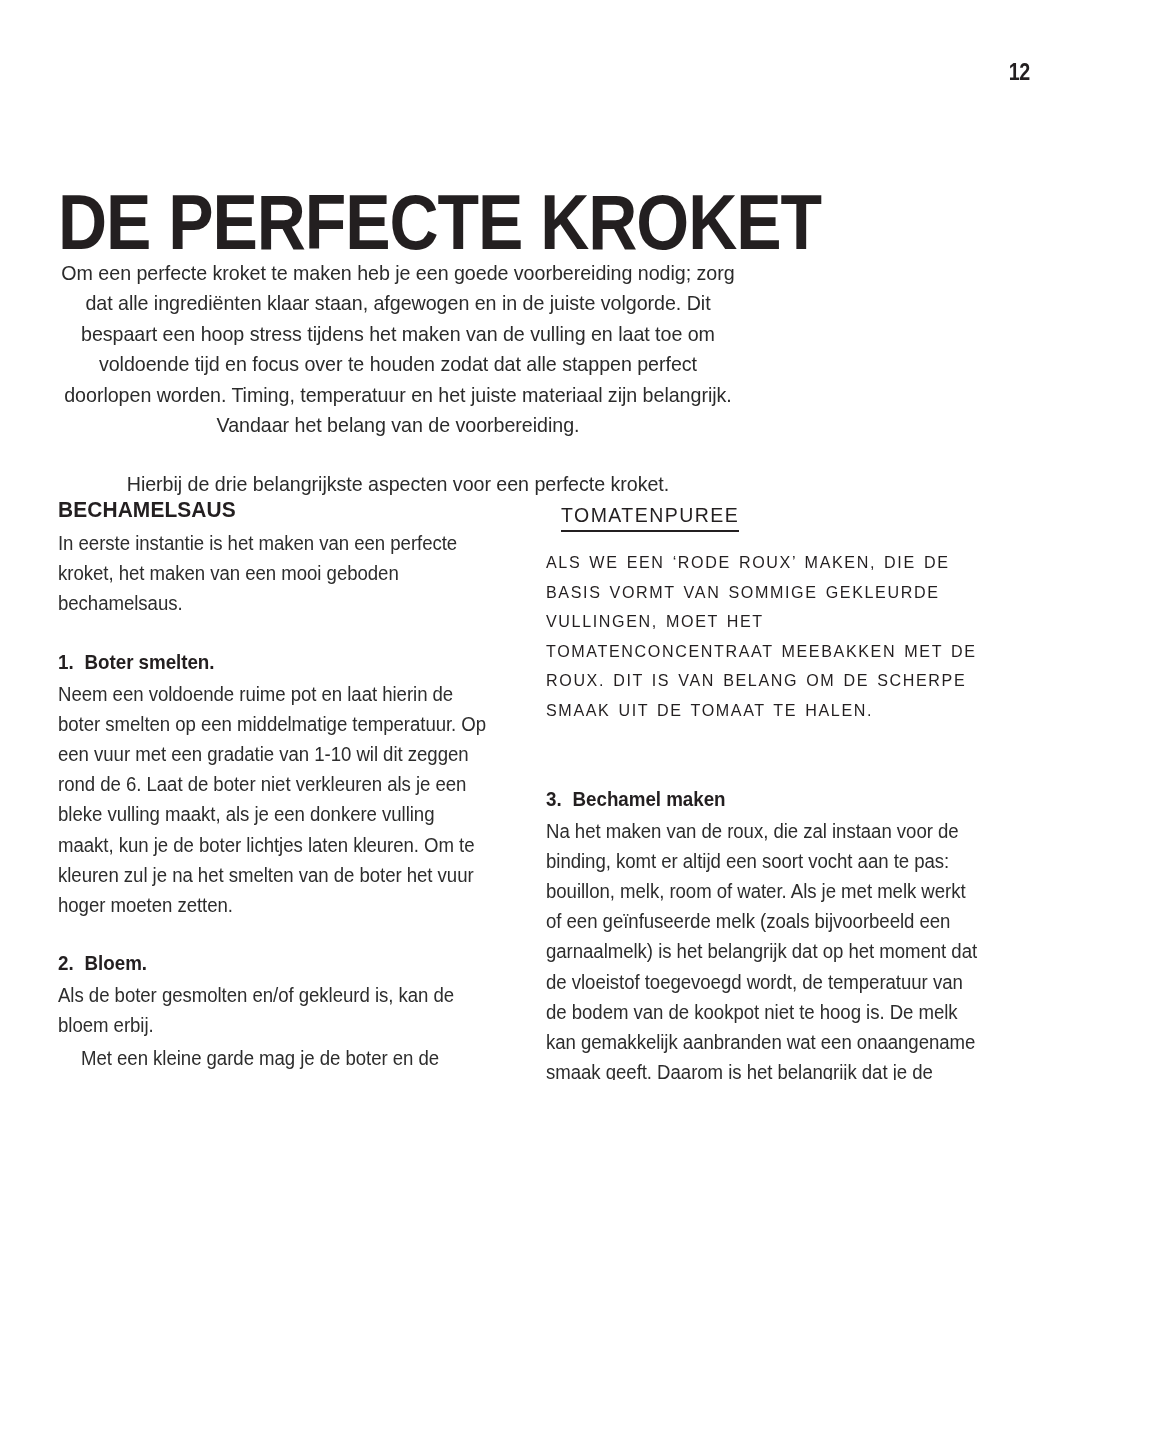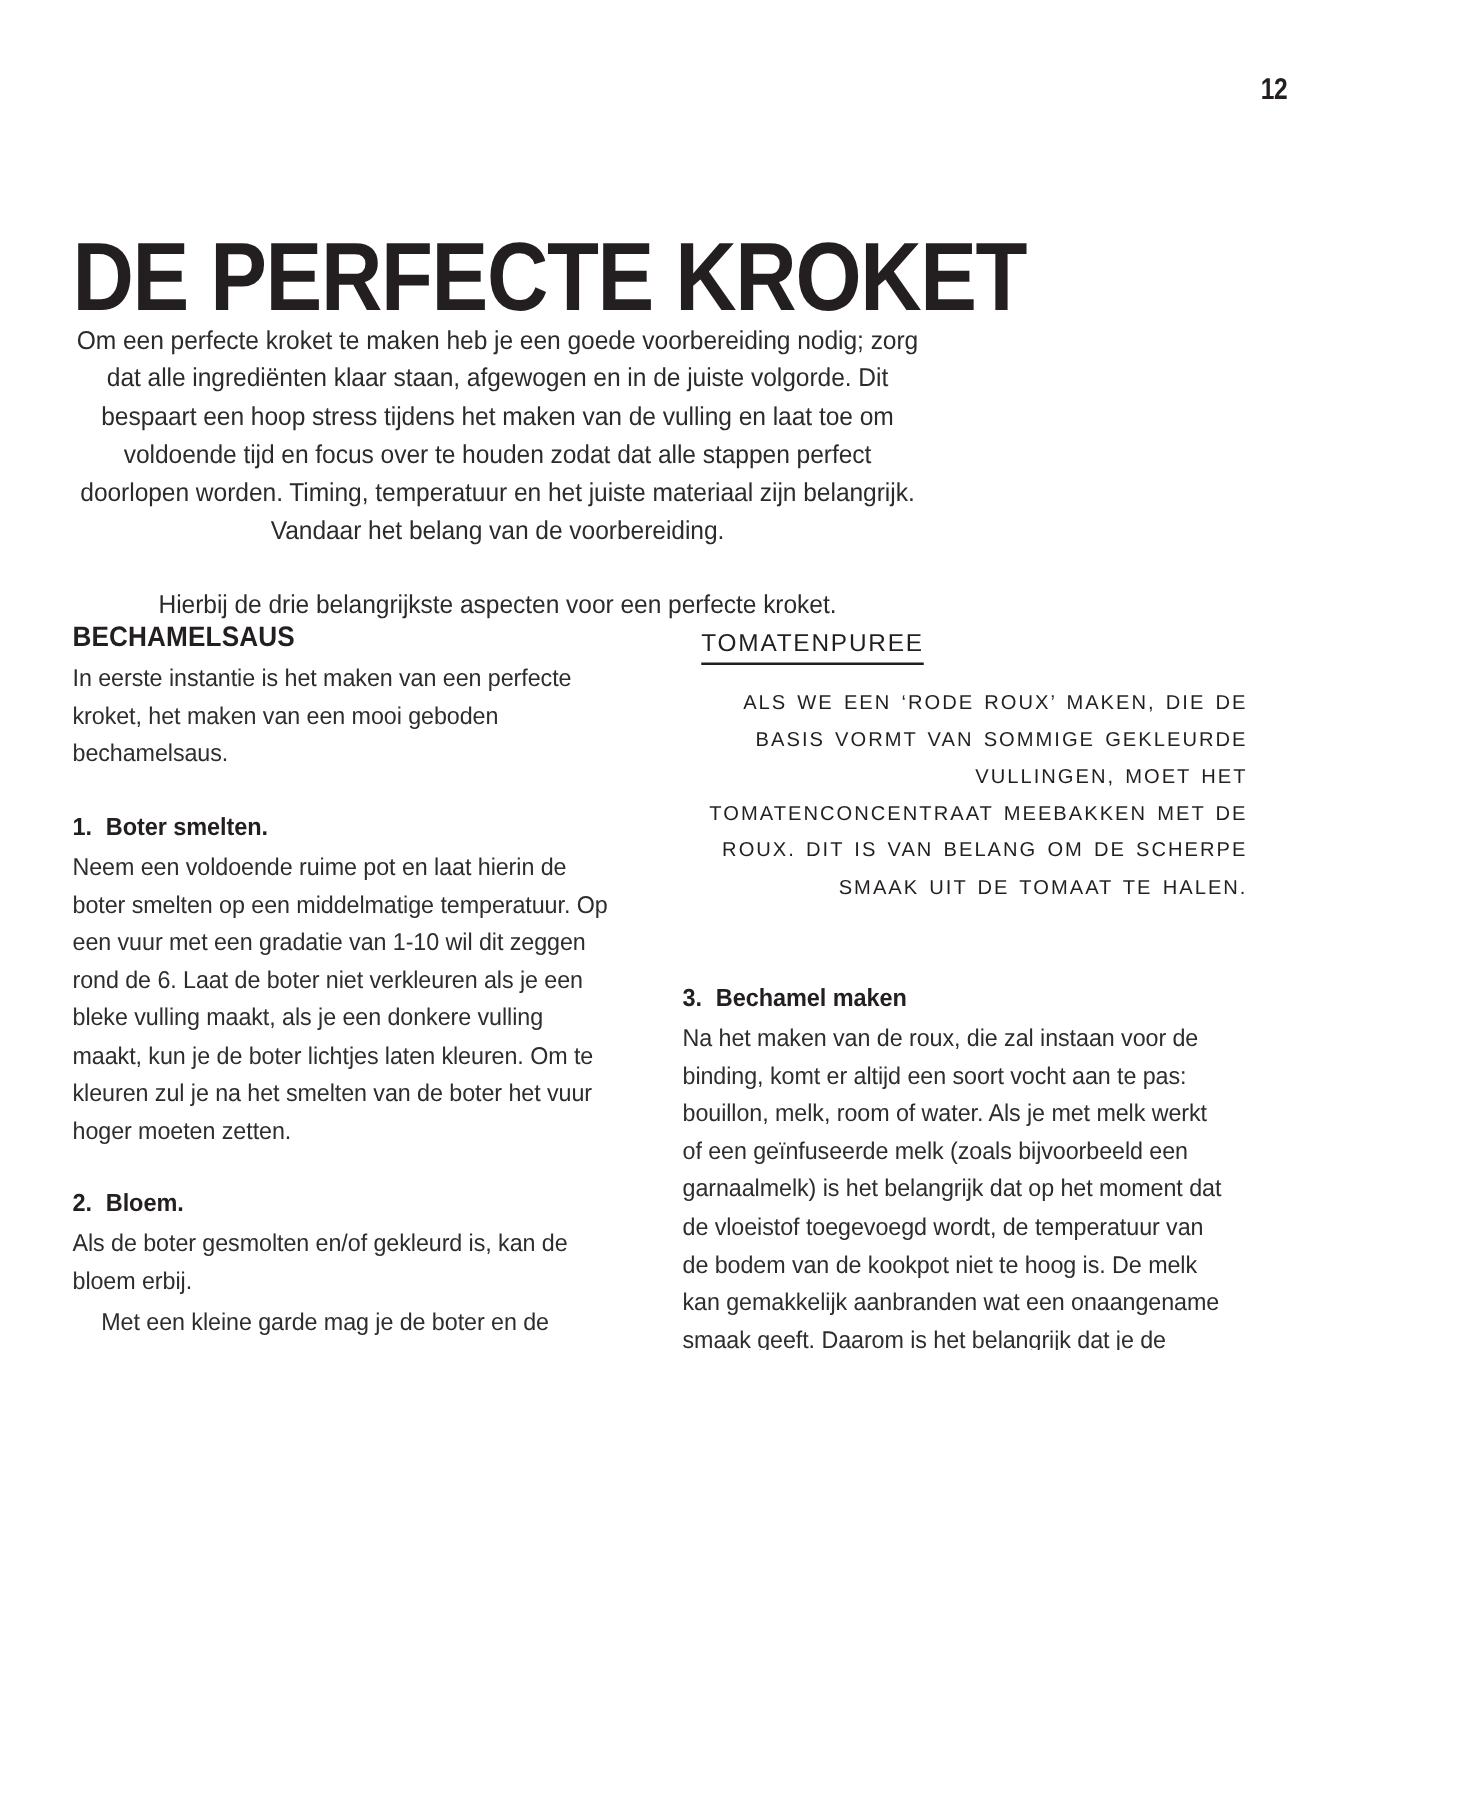--- a/index.html
+++ b/index.html
@@ -143,21 +143,20 @@
     margin: 0 0 16px 15px;
   }
   .note-body {
     margin: 0;
     font-family: "Liberation Sans", sans-serif;
     font-size: 16.1px;
     line-height: 29.6px;
     letter-spacing: 1.62px;
     color: #231f20;
     word-spacing: 2px;
-    text-align: right;
   }
   .note-block { margin-bottom: 0; }
 
   .step3-wrap { margin-top: 60px; }
 </style>
 </head>
 <body>
 
 <div class="page">
 

